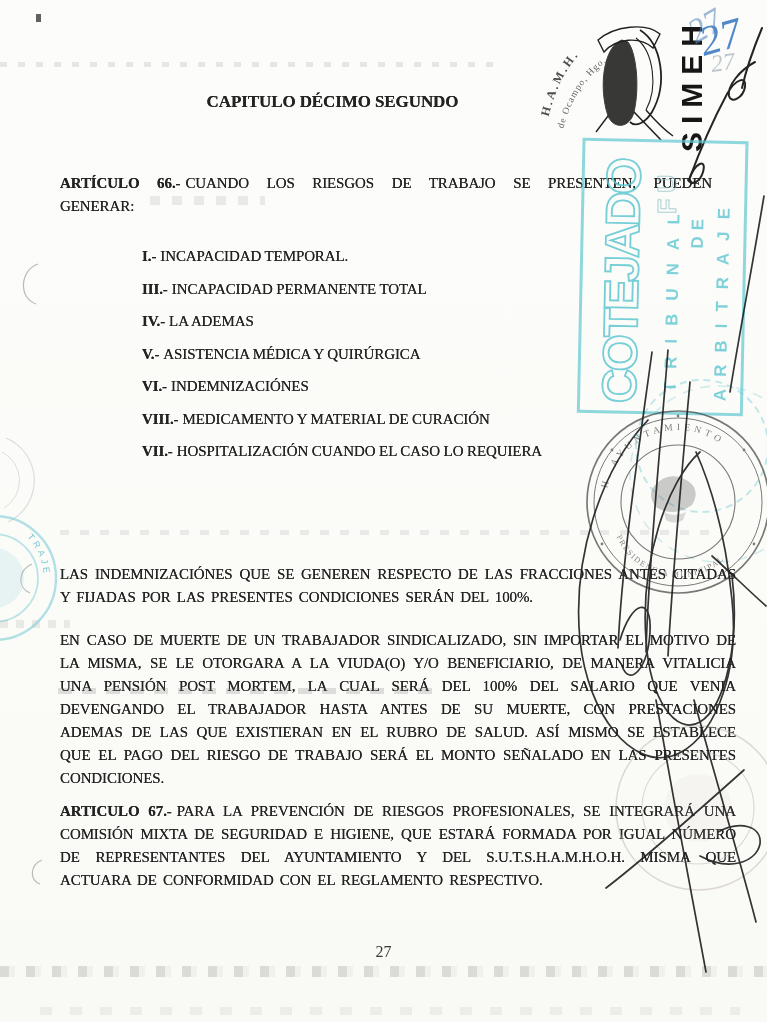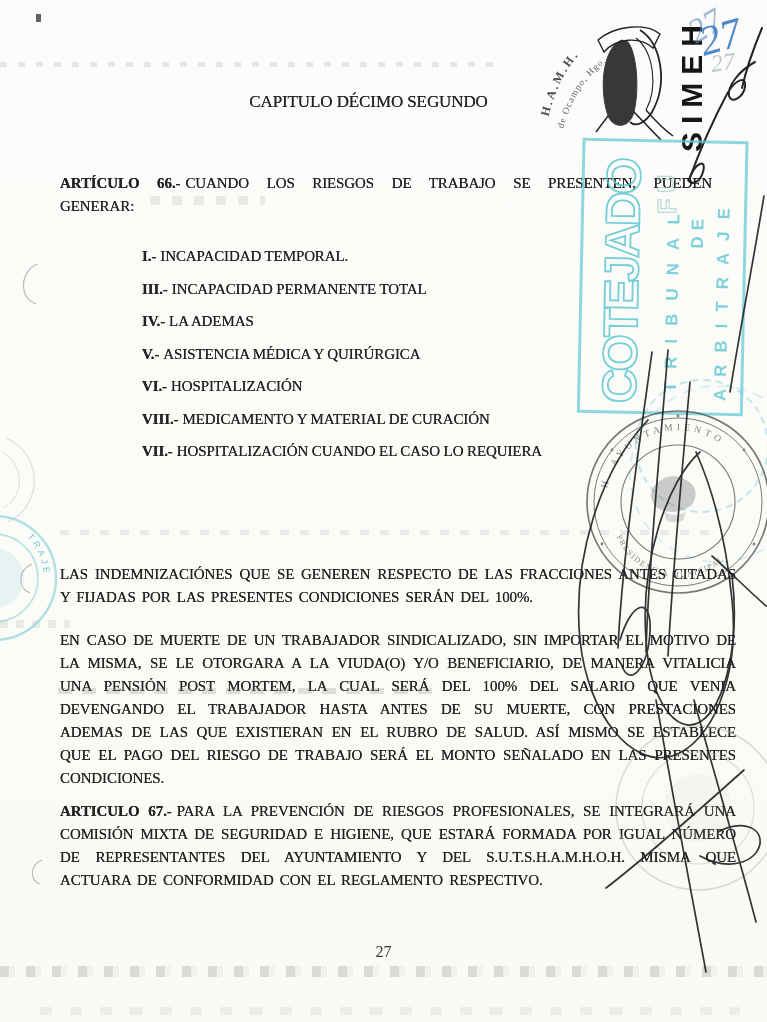--- a/index.html
+++ b/index.html
@@ -4,21 +4,21 @@
 <style>
   html,body{margin:0;padding:0;}
   body{width:767px;height:1022px;position:relative;background:#fbfbf9;overflow:hidden;
        font-family:"Liberation Serif", serif;color:#232323;}
   .page{position:absolute;inset:0;background:linear-gradient(180deg,#fcfcfa 0%,#fbfbf8 60%,#f9f9f6 100%);}
   .txt{position:absolute;font-size:15px;line-height:23px;letter-spacing:-0.1px;
        text-shadow:0 0 .45px rgba(20,20,20,.85);}
   .center{text-align:center;}
   .just{text-align:justify;}
   .lbl{font-weight:bold;margin-right:5px;}
-  .heading{left:0;width:665px;top:90px;font-weight:normal;font-size:17px;padding-left:36px;}
+  .heading{left:0;width:665px;top:90px;font-weight:bold;font-size:17px;}
   .art66{left:60px;width:652px;top:172px;word-spacing:4.5px;}
   .list{left:105px;top:245px;width:560px;margin-left:37px;}
   .li{margin-bottom:9.5px;white-space:nowrap;}
   .num{font-weight:bold;margin-right:4px;}
   .p-indem{left:60px;width:676px;top:563px;word-spacing:2.5px;}
   .p-muerte{left:60px;width:676px;top:629px;word-spacing:2.5px;}
   .p-art67{left:60px;width:676px;top:800px;word-spacing:2.5px;}
   .pageno{left:0;width:767px;top:940px;text-align:center;font-size:16px;color:#3a3a3a;
           text-shadow:none;}
   svg.overlay{position:absolute;left:0;top:0;pointer-events:none;}
@@ -47,21 +47,21 @@
     <div>CAPITULO DÉCIMO SEGUNDO</div>
   </div>
 
   <div class="txt just art66"><span class="lbl">ARTÍCULO 66.-</span><span>CUANDO LOS RIESGOS DE TRABAJO SE PRESENTEN, PUEDEN GENERAR:</span></div>
 
   <div class="txt list">
     <div class="li"><span class="num">I.-</span><span>INCAPACIDAD TEMPORAL.</span></div>
     <div class="li"><span class="num">III.-</span><span>INCAPACIDAD PERMANENTE TOTAL</span></div>
     <div class="li"><span class="num">IV.-</span><span>LA ADEMAS</span></div>
     <div class="li"><span class="num">V.-</span><span>ASISTENCIA MÉDICA Y QUIRÚRGICA</span></div>
-    <div class="li"><span class="num">VI.-</span><span>HOSPITALIZACIÓN</span></div>
+    <div class="li"><span class="num">VI.-</span><span>INDEMNIZACIÓNES</span></div>
     <div class="li"><span class="num">VIII.-</span><span>MEDICAMENTO Y MATERIAL DE CURACIÓN</span></div>
     <div class="li"><span class="num">VII.-</span><span>HOSPITALIZACIÓN CUANDO EL CASO LO REQUIERA</span></div>
   </div>
 
   <div class="txt just p-indem">LAS INDEMNIZACIÓNES  QUE SE GENEREN RESPECTO DE LAS FRACCIONES ANTES CITADAS Y FIJADAS POR LAS PRESENTES CONDICIONES SERÁN DEL 100%.</div>
 
   <div class="txt just p-muerte">EN CASO DE MUERTE DE UN TRABAJADOR SINDICALIZADO, SIN IMPORTAR EL MOTIVO DE LA MISMA, SE LE OTORGARA A LA VIUDA(O)  Y/O BENEFICIARIO, DE MANERA VITALICIA UNA  PENSIÓN  POST MORTEM, LA CUAL  SERÁ DEL 100%  DEL SALARIO  QUE VENIA DEVENGANDO EL TRABAJADOR HASTA ANTES DE SU MUERTE, CON PRESTACIONES ADEMAS DE LAS QUE EXISTIERAN EN EL RUBRO DE SALUD. ASÍ MISMO SE ESTABLECE QUE EL PAGO DEL RIESGO DE TRABAJO SERÁ EL MONTO SEÑALADO EN LAS PRESENTES CONDICIONES.</div>
 
   <div class="txt just p-art67"><span class="lbl">ARTICULO 67.-</span><span>PARA LA PREVENCIÓN DE RIESGOS PROFESIONALES, SE INTEGRARÁ UNA COMISIÓN MIXTA DE SEGURIDAD E HIGIENE, QUE ESTARÁ FORMADA POR IGUAL NÚMERO DE REPRESENTANTES DEL  AYUNTAMIENTO Y DEL  S.U.T.S.H.A.M.H.O.H. MISMA QUE ACTUARA DE CONFORMIDAD CON EL REGLAMENTO RESPECTIVO.</span></div>
 

